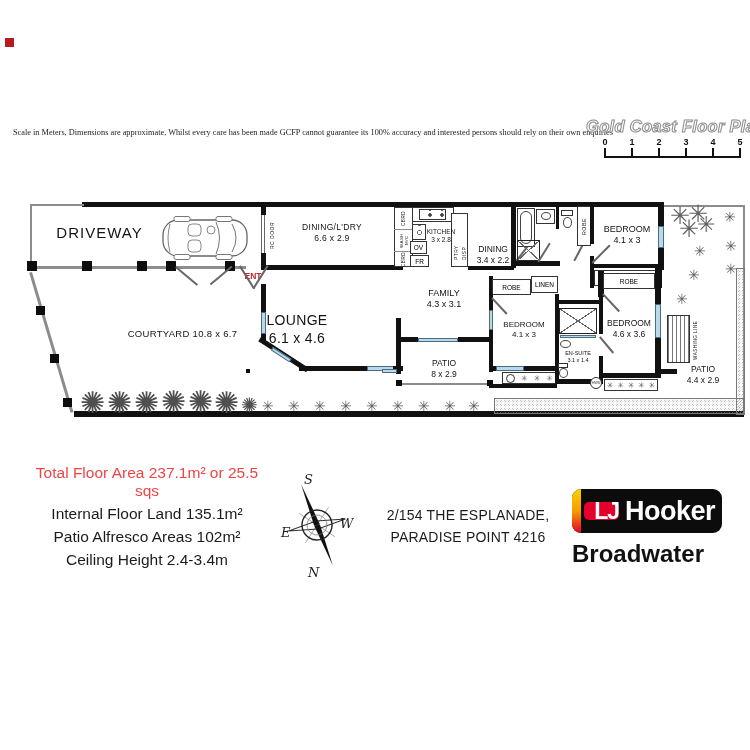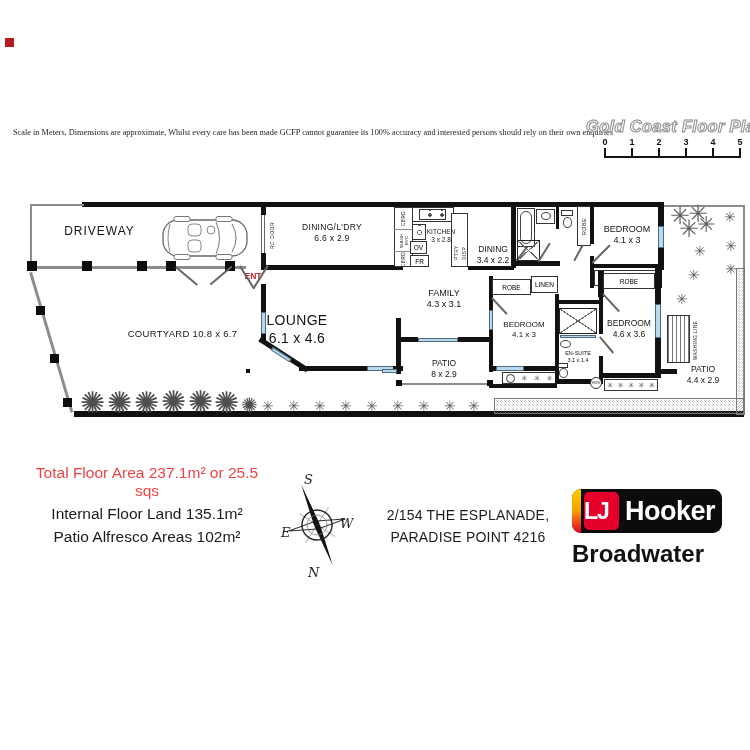--- a/index.html
+++ b/index.html
@@ -30,21 +30,21 @@
   .strip{position:absolute;border:1px solid #333;background:#fff;display:flex;align-items:center;justify-content:space-around;color:#5f5f5f}
   .disclaimer{position:absolute;left:13px;top:128px;font-family:"Liberation Serif",serif;font-size:8.3px;color:#222}
   .gcfp{position:absolute;left:586px;top:117px;font-style:italic;font-weight:bold;font-size:16.5px;color:#fff;-webkit-text-stroke:1px #8f8f8f;text-shadow:0 0 1px #999;letter-spacing:.3px;white-space:nowrap}
   .tickno{position:absolute;width:12px;text-align:center;font-size:9px;font-weight:bold;color:#111;top:137px}
   .redline{color:#ef4444}
   .summary{position:absolute;left:22px;top:464px;width:250px;text-align:center;font-size:15.5px;color:#1b1b1b}
   .summary div{margin-bottom:5px}
   .addr{position:absolute;left:368px;top:505px;width:200px;text-align:center;font-size:14px;color:#1c1c1c;line-height:21.5px;letter-spacing:.2px}
   .lj-badge{position:absolute;left:572px;top:489px;width:150px;height:44px;background:#0c0c0c;border-radius:9px;display:flex;align-items:center;overflow:hidden}
   .lj-grad{width:9px;height:100%;background:linear-gradient(180deg,#ffd100 0%,#f59c00 50%,#e4002b 100%)}
-  .lj-red{width:35px;height:38px;background:#e4002b;border-radius:5px;margin-left:3px;display:flex;align-items:center;justify-content:flex-start;flex:none}
+  .lj-red{width:35px;height:18px;background:#e4002b;border-radius:5px;margin-left:3px;display:flex;align-items:center;justify-content:flex-end;flex:none}
   .lj-red span{color:#fff;font-weight:bold;font-size:23px;letter-spacing:-1px}
   .lj-name{color:#fff;font-weight:bold;font-size:27px;margin-left:6px;letter-spacing:-.5px}
   .lj-office{position:absolute;left:572px;top:540px;font-size:24px;font-weight:bold;color:#111}
   .ent{position:absolute;left:238px;top:271px;width:30px;text-align:center;font-size:8.5px;font-weight:bold;color:#c3262c}
 </style>
 </head>
 <body>
 
 <div class="a" style="left:5px;top:38px;width:9px;height:9px;background:#b51c20"></div>
 
@@ -291,21 +291,21 @@
 
 <div class="b stripes" style="left:667px;top:315px;width:23px;height:48px"></div>
 <div class="vlbl" style="left:691px;top:316px;width:8px;height:48px;font-size:4.6px">WASHING LINE</div>
 <div class="lbl" style="left:679px;top:364px;width:48px;font-size:8.5px">
   <div>PATIO</div>
   <div>4.4 x 2.9</div>
 </div>
 <div class="hedge" style="left:736px;top:268px;width:9px;height:147px"></div>
 <div class="hedge" style="left:494px;top:398px;width:250px;height:16px"></div>
 
-<div class="lbl" style="left:52px;top:224px;width:95px;font-size:12px;letter-spacing:1px">DRIVEWAY</div>
+<div class="lbl" style="left:52px;top:224px;width:95px;font-size:15px;letter-spacing:1px">DRIVEWAY</div>
 
 <span class="bush" style="left:80px;top:388px;font-size:30px">✺</span>
 <span class="bush" style="left:107px;top:388px;font-size:30px">✺</span>
 <span class="bush" style="left:134px;top:388px;font-size:30px">✺</span>
 <span class="bush" style="left:161px;top:387px;font-size:30px">✺</span>
 <span class="bush" style="left:188px;top:387px;font-size:30px">✺</span>
 <span class="bush" style="left:214px;top:388px;font-size:30px">✺</span>
 <span class="bush" style="left:241px;top:395px;font-size:20px">✺</span>
 
 <span class="star" style="left:262px;top:399px;font-size:14px">✳</span>
@@ -315,20 +315,21 @@
 <span class="star" style="left:366px;top:399px;font-size:14px">✳</span>
 <span class="star" style="left:392px;top:399px;font-size:14px">✳</span>
 <span class="star" style="left:418px;top:399px;font-size:14px">✳</span>
 <span class="star" style="left:444px;top:399px;font-size:14px">✳</span>
 <span class="star" style="left:468px;top:399px;font-size:14px">✳</span>
 
 <div class="summary">
   <div class="redline">Total Floor Area 237.1m² or 25.5 sqs</div>
   <div>Internal Floor Land 135.1m²</div>
   <div>Patio Alfresco Areas 102m²</div>
+  <div>Ceiling Height 2.4-3.4m</div>
 </div>
 
 <svg class="a" style="left:280px;top:472px" width="74" height="108" viewBox="0 0 74 108">
   <g transform="rotate(-12 37 53)">
     <line x1="22" y1="38" x2="52" y2="68" stroke="#999" stroke-width="0.8"></line>
     <line x1="52" y1="38" x2="22" y2="68" stroke="#999" stroke-width="0.8"></line>
     <polygon points="8,53 37,49 66,53 37,57" fill="none" stroke="#333" stroke-width="1"></polygon>
     <polygon points="30,10 34,53 40,53" fill="#111"></polygon>
     <polygon points="44,96 34,53 40,53" fill="#111"></polygon>
     <circle cx="37" cy="53" r="15" fill="none" stroke="#222" stroke-width="1.4"></circle>

